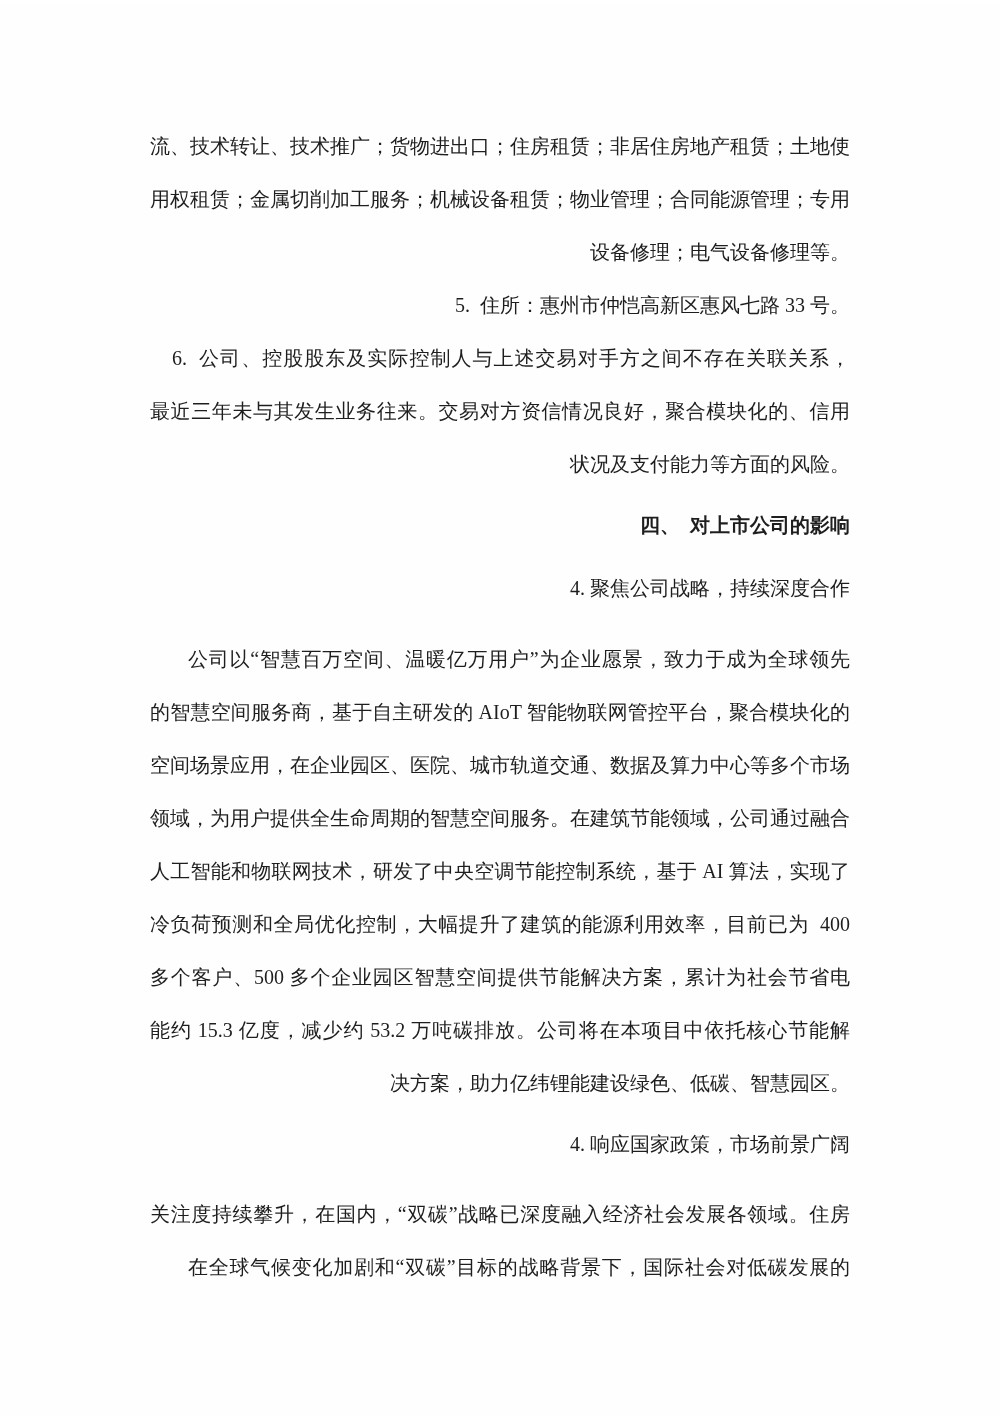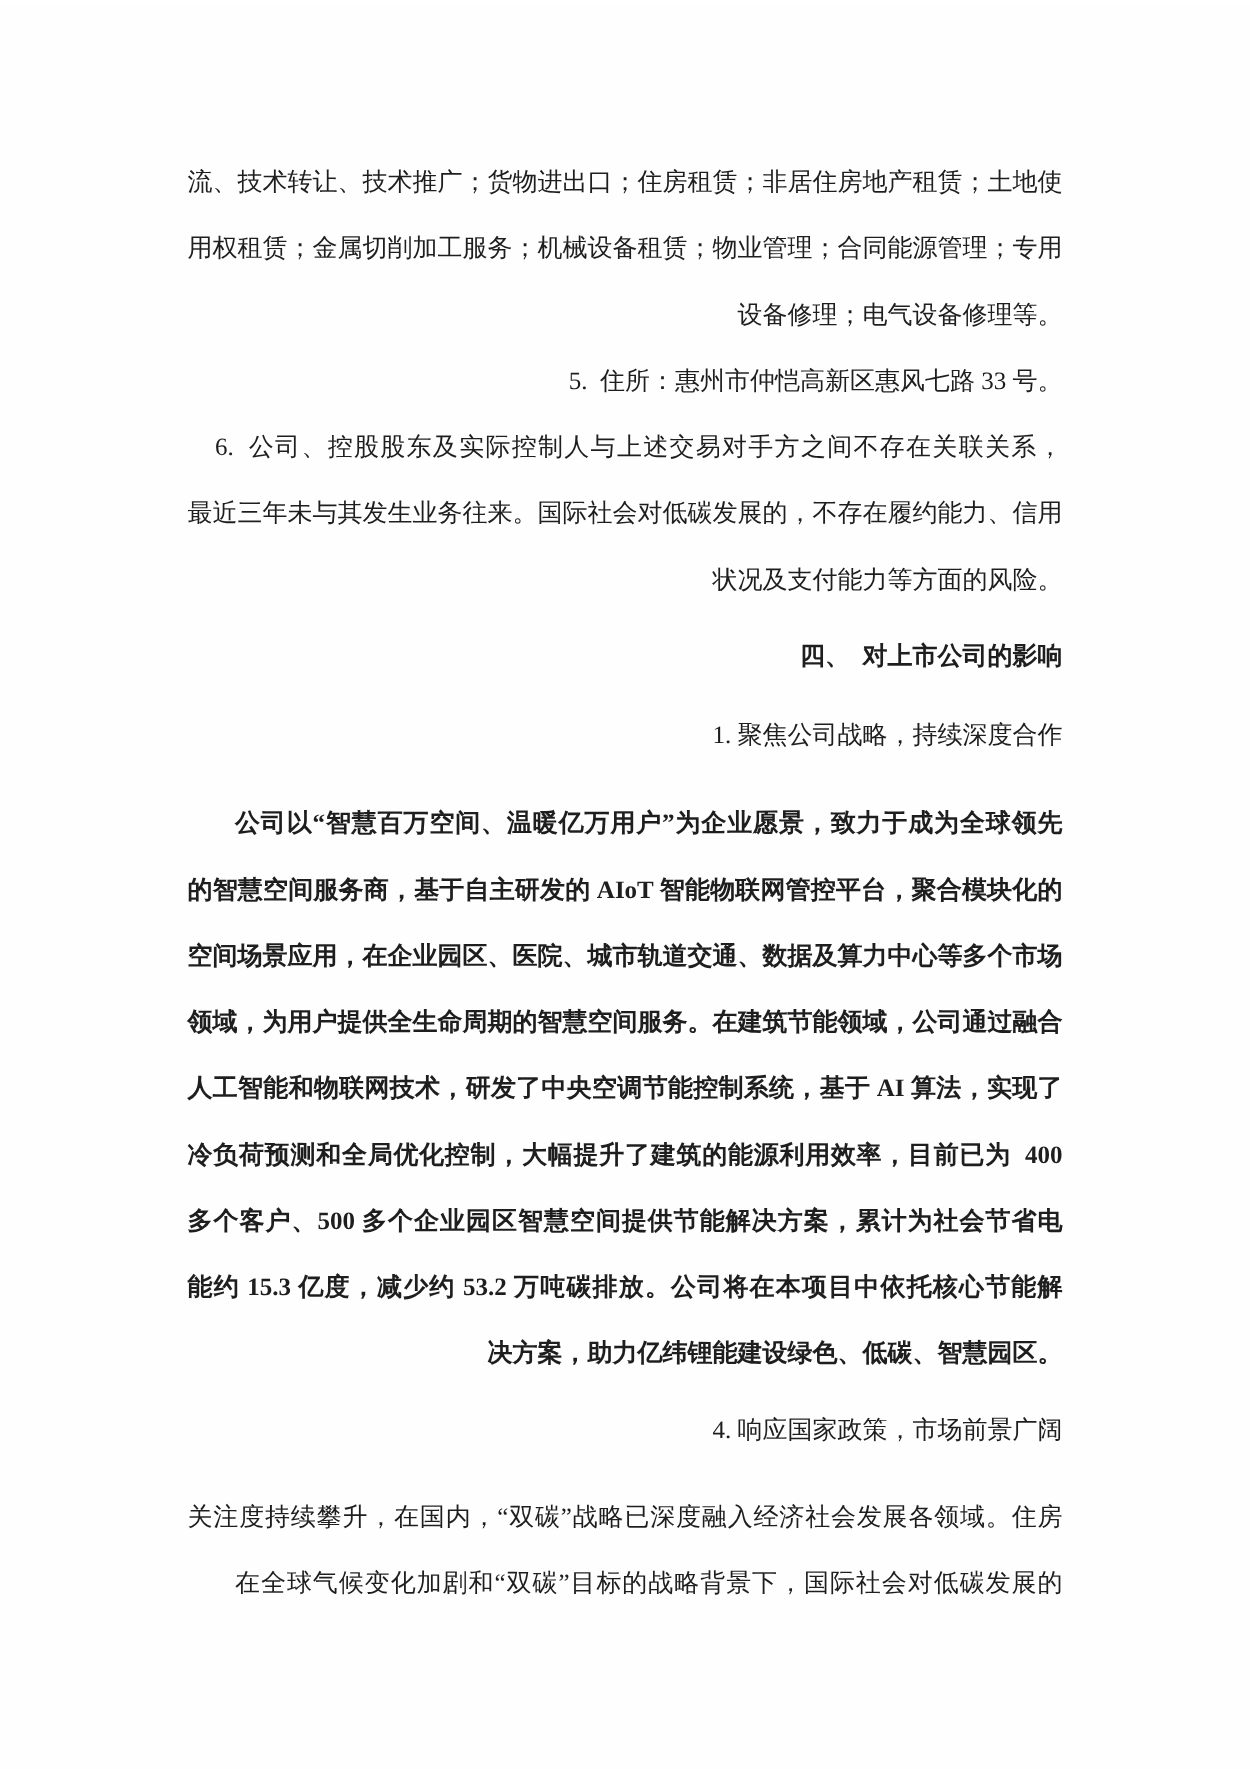--- a/index.html
+++ b/index.html
@@ -28,51 +28,51 @@
   .fill {
     text-align: justify;
     text-align-last: justify;
   }
   .ind-item { padding-left: 22px; }
   .ind-sub  { padding-left: 29px; }
   .ind-head { padding-left: 33px; }
   .ind-para { padding-left: 38px; }
   .block-heading { margin-top: 8px; font-weight: bold; }
   .block-sub1 { margin-top: 10px; }
-  .block-para-strategy { margin-top: 18px; font-weight: bold; }
+  .block-para-strategy { margin-top: 18px; }
   .block-sub2 { margin-top: 8px; }
   .block-para-policy { margin-top: 17px; }
 </style>
 </head>
 <body>
 
 <div class="page">
 
   <div>
     <div class="line fill">流、技术转让、技术推广；货物进出口；住房租赁；非居住房地产租赁；土地使</div>
     <div class="line fill">用权租赁；金属切削加工服务；机械设备租赁；物业管理；合同能源管理；专用</div>
     <div class="line">设备修理；电气设备修理等。</div>
   </div>
 
   <div>
     <div class="line ind-item">5.  住所：惠州市仲恺高新区惠风七路 33 号。</div>
   </div>
 
   <div>
     <div class="line fill ind-item">6.  公司、控股股东及实际控制人与上述交易对手方之间不存在关联关系，</div>
-    <div class="line fill">最近三年未与其发生业务往来。国际社会对低碳发展的，不存在履约能力、信用</div>
+    <div class="line fill">最近三年未与其发生业务往来。交易对方资信情况良好，聚合模块化的、信用</div>
     <div class="line">状况及支付能力等方面的风险。</div>
   </div>
 
   <div class="block-heading">
     <div class="line ind-head">四、  对上市公司的影响</div>
   </div>
 
   <div class="block-sub1">
-    <div class="line ind-sub">1. 聚焦公司战略，持续深度合作</div>
+    <div class="line ind-sub">4. 聚焦公司战略，持续深度合作</div>
   </div>
 
   <div class="block-para-strategy">
     <div class="line fill ind-para">公司以“智慧百万空间、温暖亿万用户”为企业愿景，致力于成为全球领先</div>
     <div class="line fill">的智慧空间服务商，基于自主研发的 AIoT 智能物联网管控平台，聚合模块化的</div>
     <div class="line fill">空间场景应用，在企业园区、医院、城市轨道交通、数据及算力中心等多个市场</div>
     <div class="line fill">领域，为用户提供全生命周期的智慧空间服务。在建筑节能领域，公司通过融合</div>
     <div class="line fill">人工智能和物联网技术，研发了中央空调节能控制系统，基于 AI 算法，实现了</div>
     <div class="line fill">冷负荷预测和全局优化控制，大幅提升了建筑的能源利用效率，目前已为  400</div>
     <div class="line fill">多个客户、500 多个企业园区智慧空间提供节能解决方案，累计为社会节省电</div>

